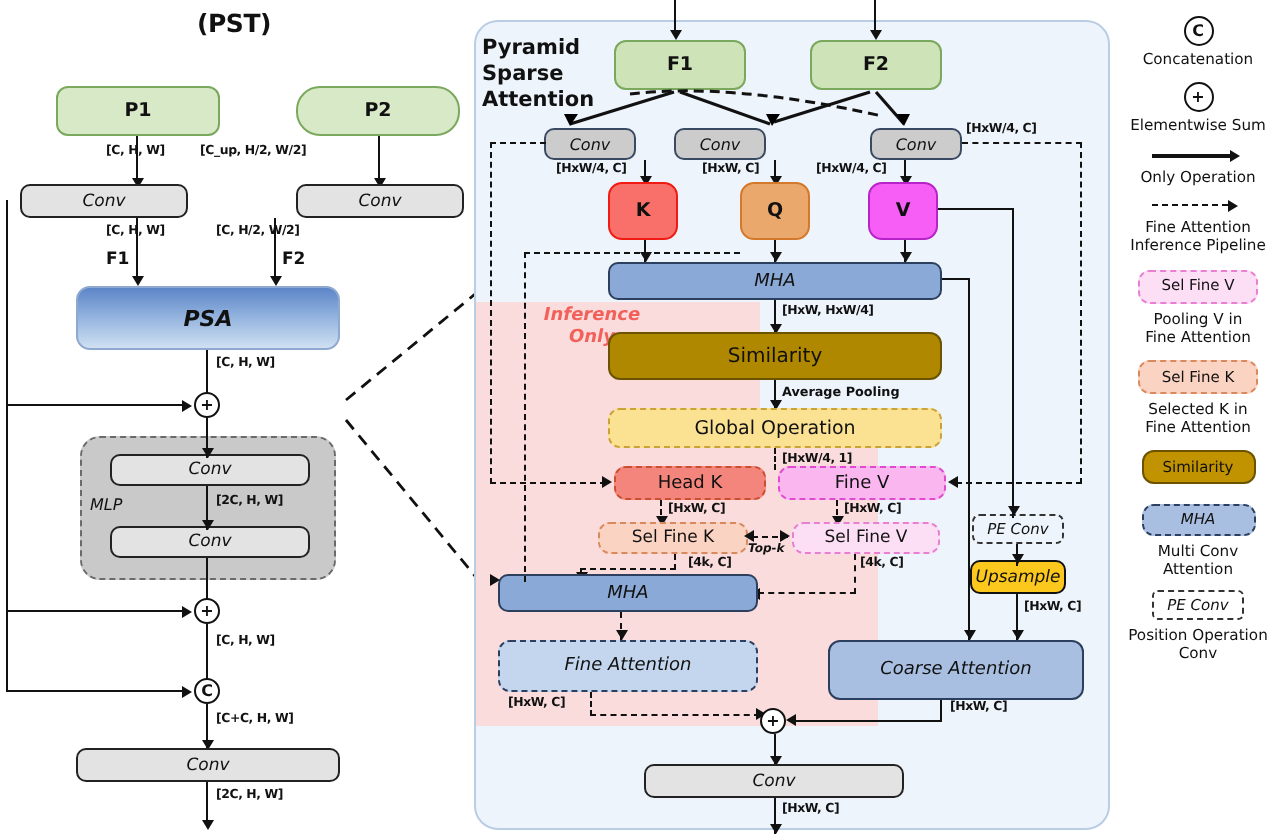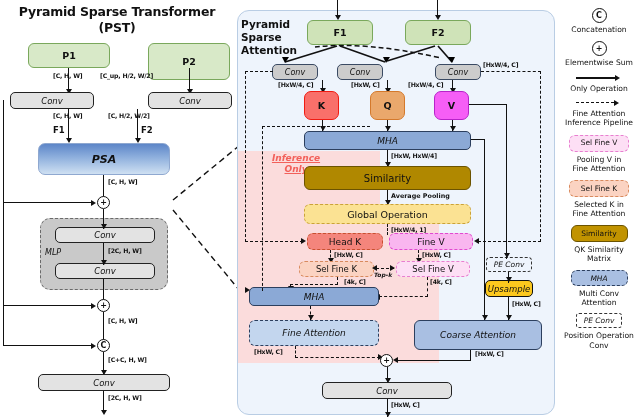--- a/index.html
+++ b/index.html
@@ -67,27 +67,26 @@
   .lgselk{background:#fbd3c2;border:1.3px dashed #d88a5e;}
   .lgsim{background:#c19300;border:1.3px solid #6b5300;}
   .lgmha{background:#a9bfe2;border:1.3px dashed #2c3f5e;}
   .lgpe{background:#fff;border:1.3px dashed #333;border-radius:3px;font-style:italic;}
 </style>
 </head>
 <body>
 
 <div class="abs ctr" id="title" style="left:6px;top:4px;width:222px;">
   <div>
-    <div>Pyramid Sparse Transformer</div>
     <div>(PST)</div>
   </div>
 </div>
 
 <div class="abs ctr pbox" style="left:28px;top:43px;width:82px;height:25px;">P1</div>
-<div class="abs ctr pbox" style="left:148px;top:43px;width:82px;height:37px;">P2</div>
+<div class="abs ctr pbox" style="left:148px;top:43px;width:82px;height:25px;border-radius:12px;">P2</div>
 
 <div class="abs ln vl" style="left:68px;top:68px;height:23px;"></div>
 <div class="abs arw adown" style="left:65.5px;top:89px;"></div>
 <div class="abs dim" style="left:53px;top:72px;">[C, H, W]</div>
 
 <div class="abs ln vl" style="left:189px;top:68px;height:23px;"></div>
 <div class="abs arw adown" style="left:186.5px;top:89px;"></div>
 <div class="abs dim" style="left:100px;top:72px;">[C_up, H/2, W/2]</div>
 
 <div class="abs ctr conv" style="left:10px;top:92px;width:84px;height:17px;">Conv</div>
@@ -146,21 +145,21 @@
 <svg class="abs" style="left:170px;top:95px;width:90px;height:200px;" viewBox="0 0 90 200">
   <line x1="3" y1="105" x2="70" y2="50" stroke="#111" stroke-width="1.4" stroke-dasharray="6,4"></line>
   <line x1="3" y1="115" x2="70" y2="196" stroke="#111" stroke-width="1.4" stroke-dasharray="6,4"></line>
 </svg>
 
 <div class="abs" id="psapanel" style="left:237px;top:10px;width:318px;height:405px;"></div>
 
 <div class="abs infreg" style="left:238px;top:151px;width:142px;height:212px;"></div>
 <div class="abs infreg" style="left:238px;top:222px;width:201px;height:141px;"></div>
 
-<div class="abs infonly" style="left:266px;top:153px;text-align:center;width:60px;text-decoration:underline;">
+<div class="abs infonly" style="left:266px;top:153px;text-align:center;width:60px;">
   <div>Inference</div>
   <div>Only</div>
 </div>
 
 <div class="abs" id="psatitle" style="left:241px;top:18px;width:62px;">
   <div>Pyramid</div>
   <div>Sparse</div>
   <div>Attention</div>
 </div>
 
@@ -346,24 +345,20 @@
     <div>Fine Attention</div>
   </div>
 
   <div class="lgchip lgselk" style="margin:7px auto 3px;width:58px;height:15px;">Sel Fine K</div>
   <div class="lgcap">
     <div>Selected K in</div>
     <div>Fine Attention</div>
   </div>
 
   <div class="lgchip lgsim" style="margin:7px auto 3px;width:55px;height:15px;">Similarity</div>
-  <div class="lgcap">
-    <div>QK Similarity</div>
-    <div>Matrix</div>
-  </div>
 
   <div class="lgchip lgmha" style="margin:7px auto 3px;width:55px;height:14px;font-style:italic;">MHA</div>
   <div class="lgcap">
     <div>Multi Conv</div>
     <div>Attention</div>
   </div>
 
   <div class="lgchip lgpe" style="margin:6px auto 3px;width:44px;height:13px;">PE Conv</div>
   <div class="lgcap">
     <div>Position Operation</div>

